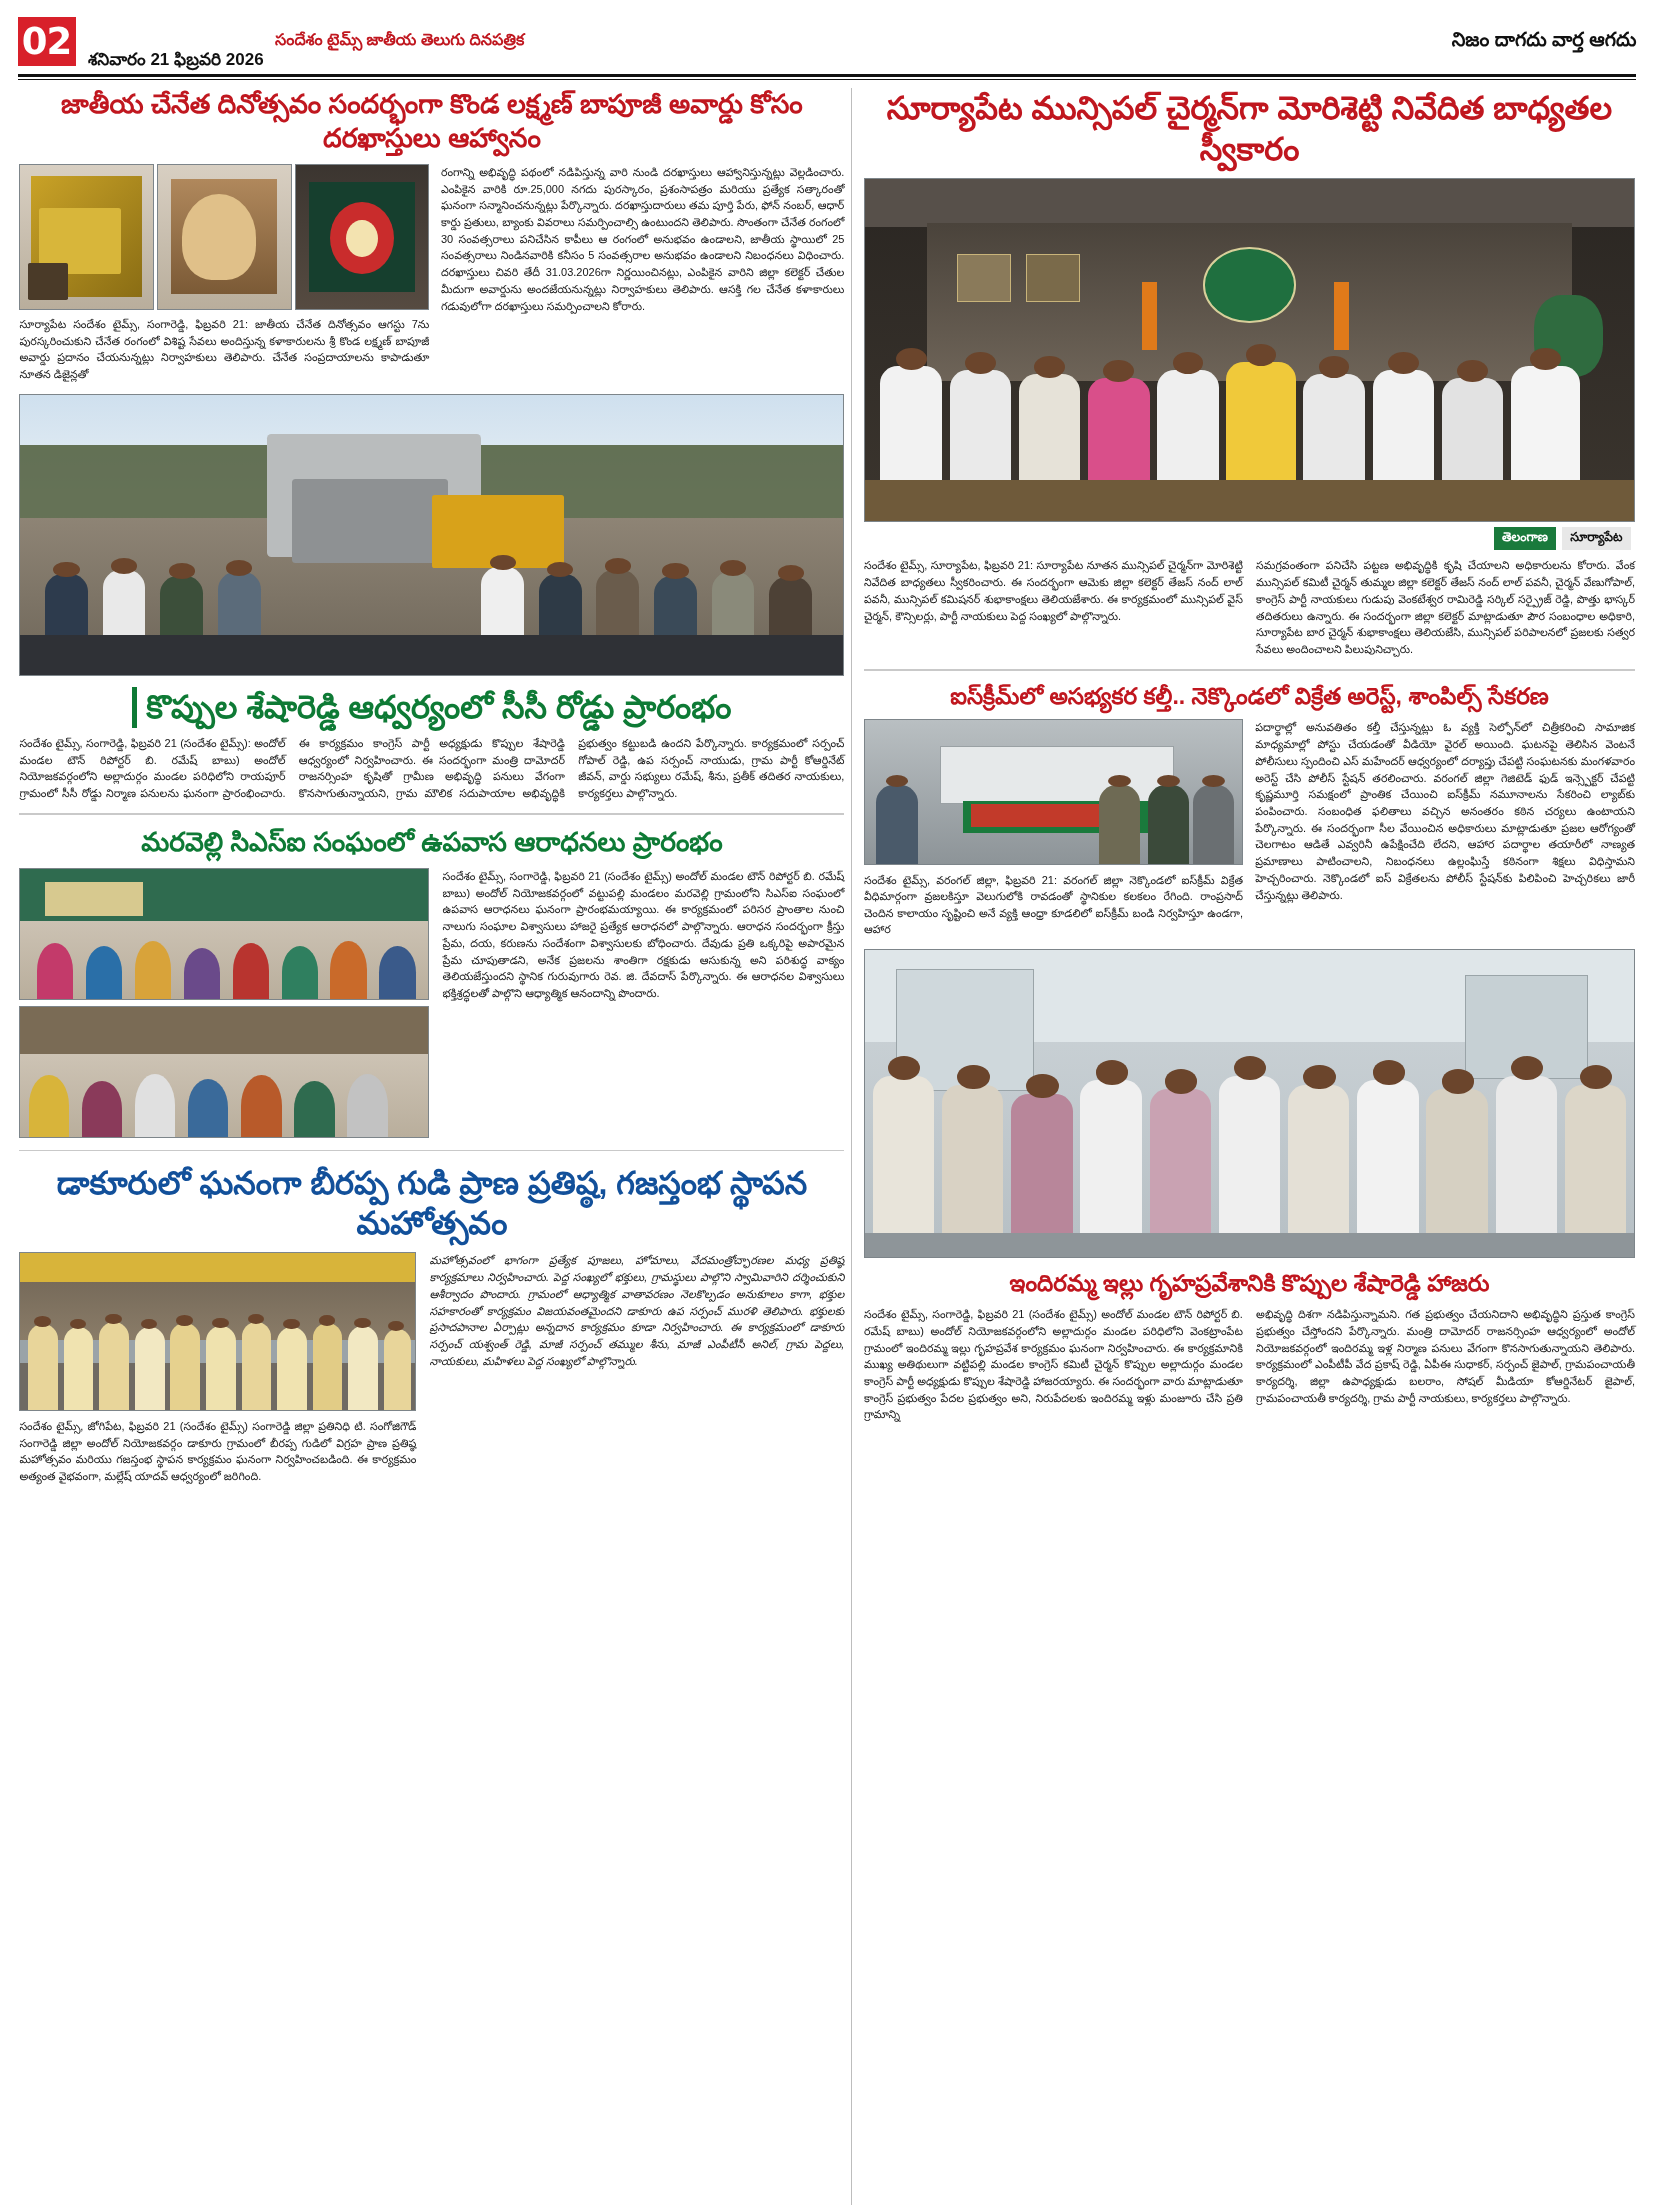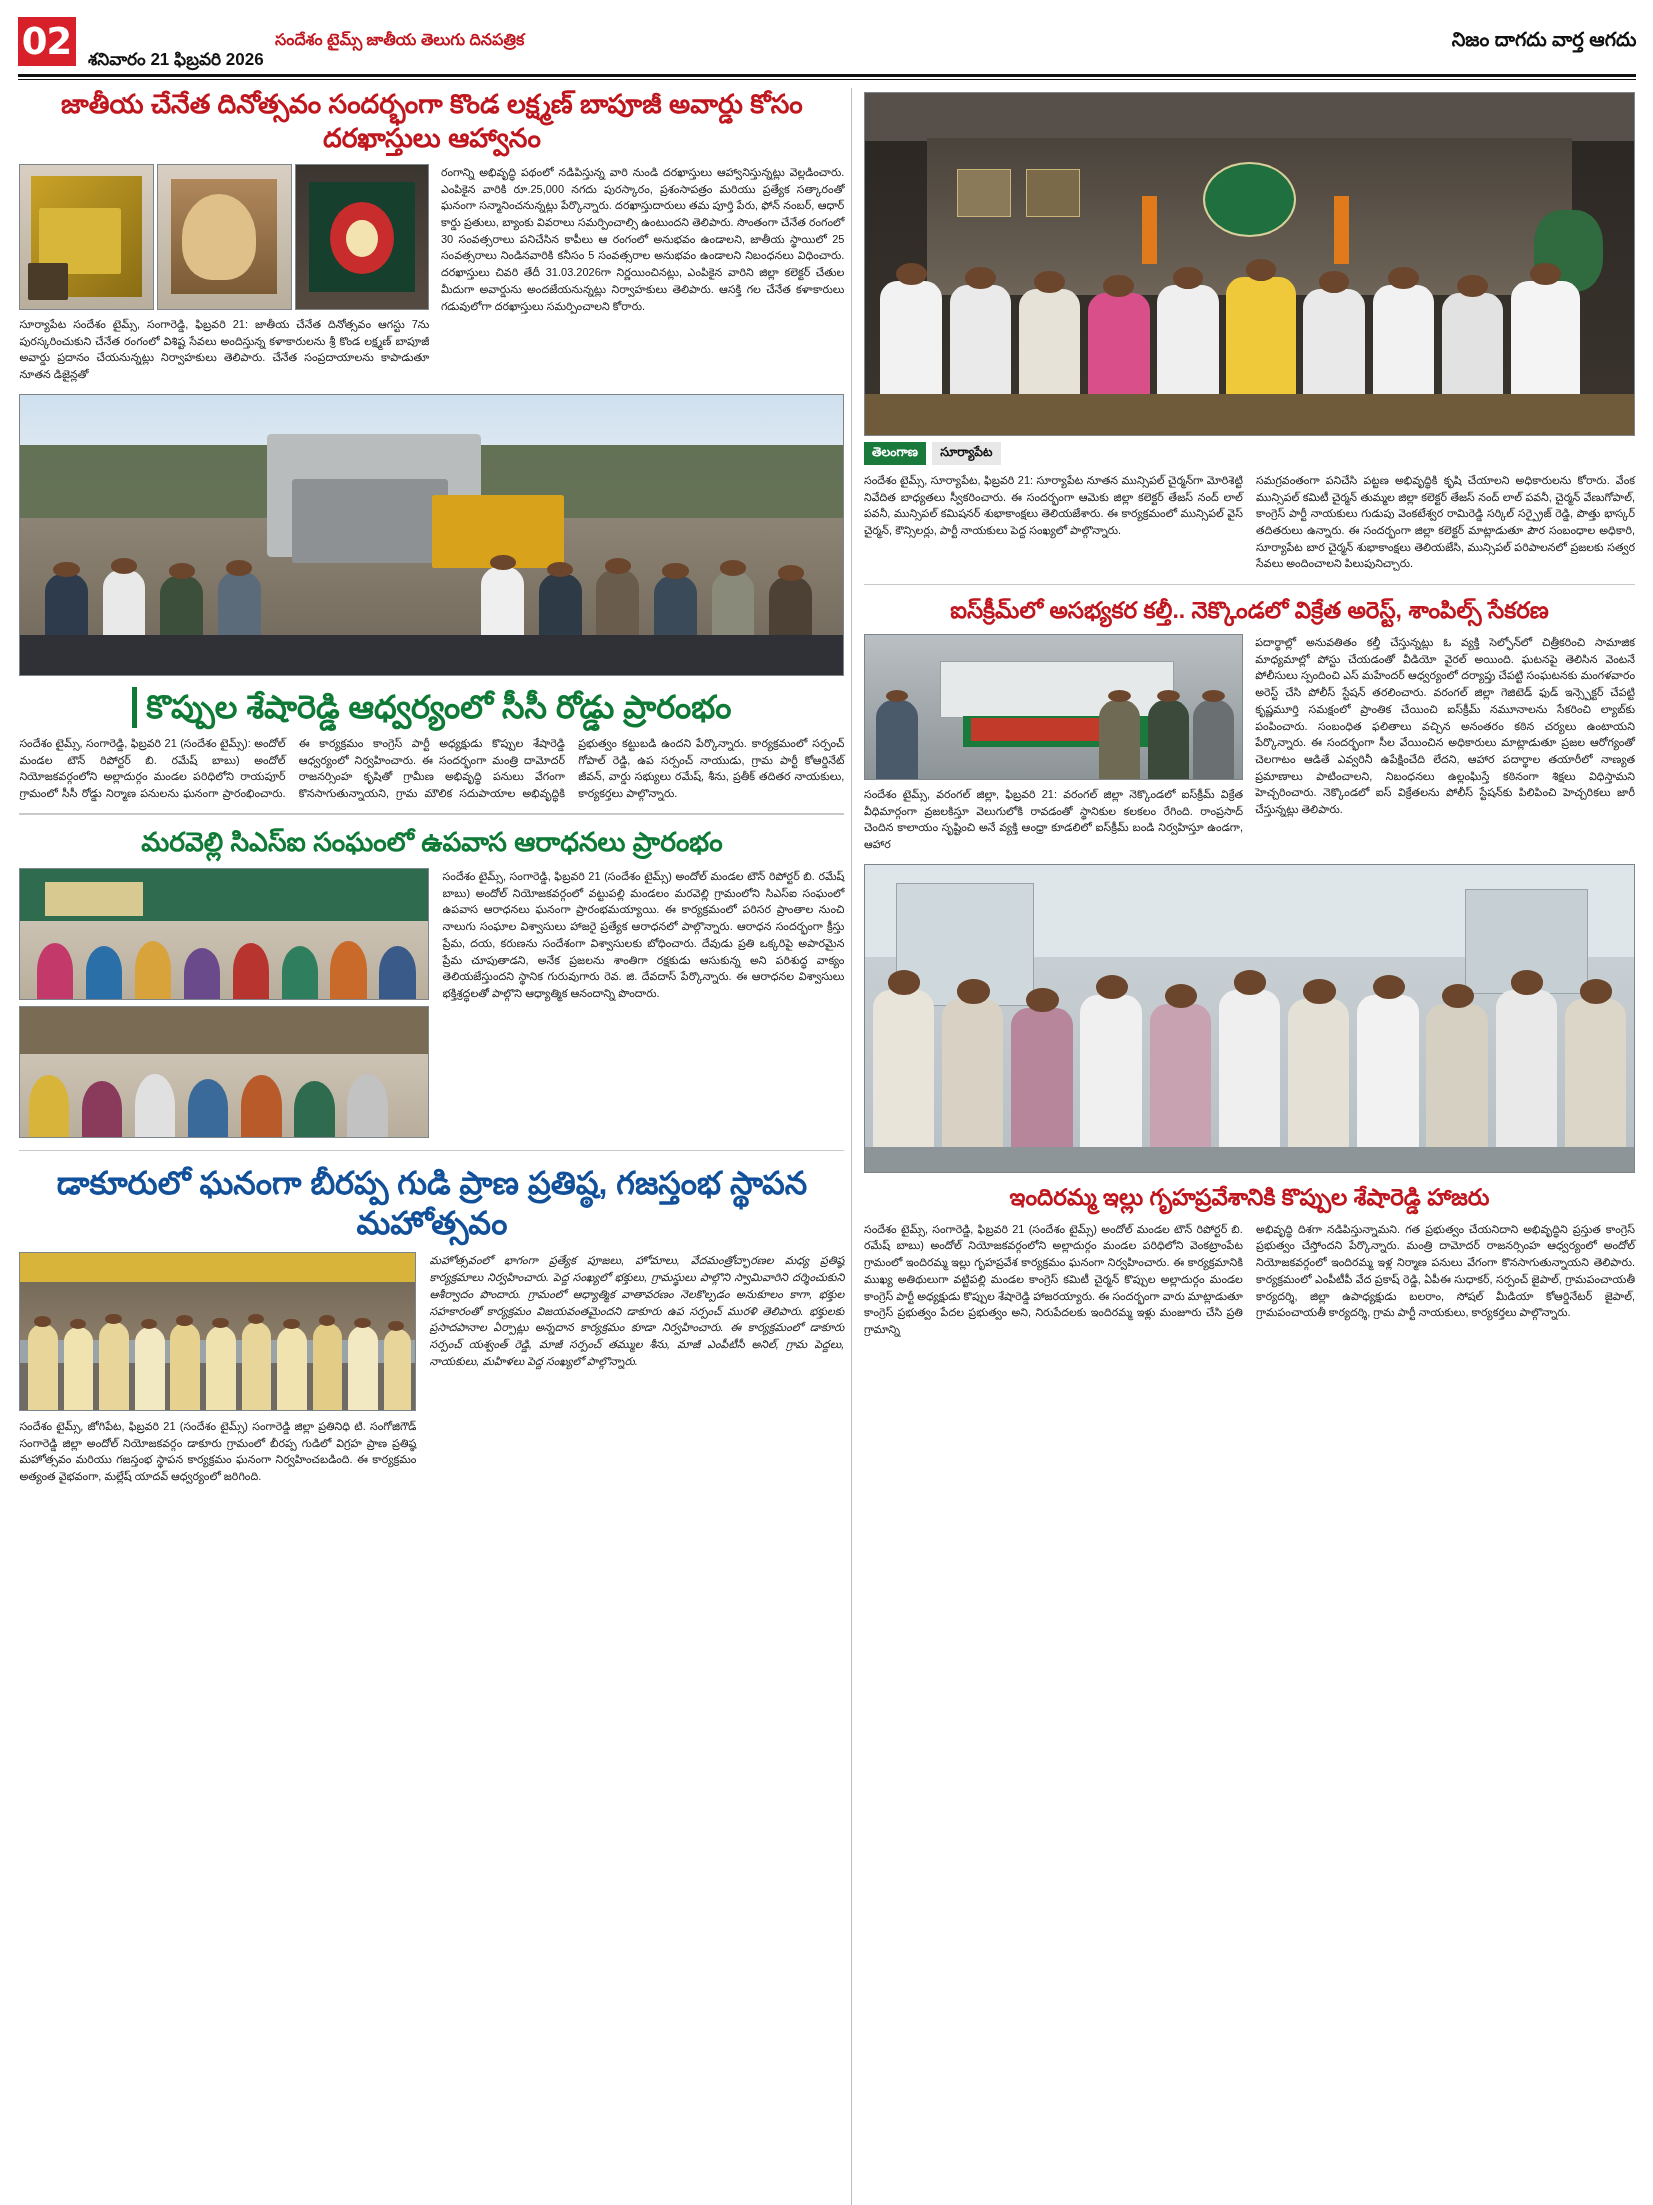--- a/index.html
+++ b/index.html
@@ -169,21 +169,21 @@
   .tag {
     display:inline-block;
     background:#1a7a3c;
     color:#fff;
     font-size:12.3px;
     font-weight:bold;
     padding:3.1px 8px;
     margin-right: 4.4px;
   }
   .tag.alt { background:#e8e8e8; color:#111; }
-  .tagline { margin: 5.3px 0 7px 0; }
+  .tagline { margin: 5.3px 0 7px 0; text-align: right; }
 
   .sep {
     height: 1.3px;
     background: #c9c9c9;
     margin: 11.5px 0 11.5px 0;
   }
 </style>
 </head>
 <body>
 
@@ -357,20 +357,21 @@
         <div style="flex:1;font-style:italic;">
           <div class="body-col">మహోత్సవంలో భాగంగా ప్రత్యేక పూజలు, హోమాలు, వేదమంత్రోచ్ఛారణల మధ్య ప్రతిష్ఠ కార్యక్రమాలు నిర్వహించారు. పెద్ద సంఖ్యలో భక్తులు, గ్రామస్థులు పాల్గొని స్వామివారిని దర్శించుకుని ఆశీర్వాదం పొందారు. గ్రామంలో ఆధ్యాత్మిక వాతావరణం నెలకొల్పడం అనుకూలం కాగా, భక్తుల సహకారంతో కార్యక్రమం విజయవంతమైందని డాకూరు ఉప సర్పంచ్ మురళి తెలిపారు. భక్తులకు ప్రసాదపానాల ఏర్పాట్లు అన్నదాన కార్యక్రమం కూడా నిర్వహించారు. ఈ కార్యక్రమంలో డాకూరు సర్పంచ్ యశ్వంత్ రెడ్డి, మాజీ సర్పంచ్ తమ్ముల శీను, మాజీ ఎంపీటీసీ అనిల్, గ్రామ పెద్దలు, నాయకులు, మహిళలు పెద్ద సంఖ్యలో పాల్గొన్నారు.</div>
         </div>
       </div>
     </div>
   </div>
 
   <div class="col-right">
 
     <div>
+      <h2 class="hl hl-red hl-72">సూర్యాపేట మున్సిపల్ చైర్మన్‌గా మోరిశెట్టి నివేదిత బాధ్యతల స్వీకారం</h2>
 
       <div class="photo" style="height:344px; margin-top:4.4px;">
         <div style="position:absolute; inset:0; background:linear-gradient(#2a2622,#3b352e);"></div>
 
         <div style="position:absolute; left:0; right:0; top:0; height:14%; background:#57504a;"></div>
 
         <div style="position:absolute; left:8%; top:13%; width:84%; height:46%; background:linear-gradient(#4a433b,#6e6458);"></div>
 
         <div style="position:absolute; left:44%; top:20%; width:12%; height:22%; background:#1f6f3f; border-radius:50%; border:2.6px solid #d8cf9a;"></div>
 

